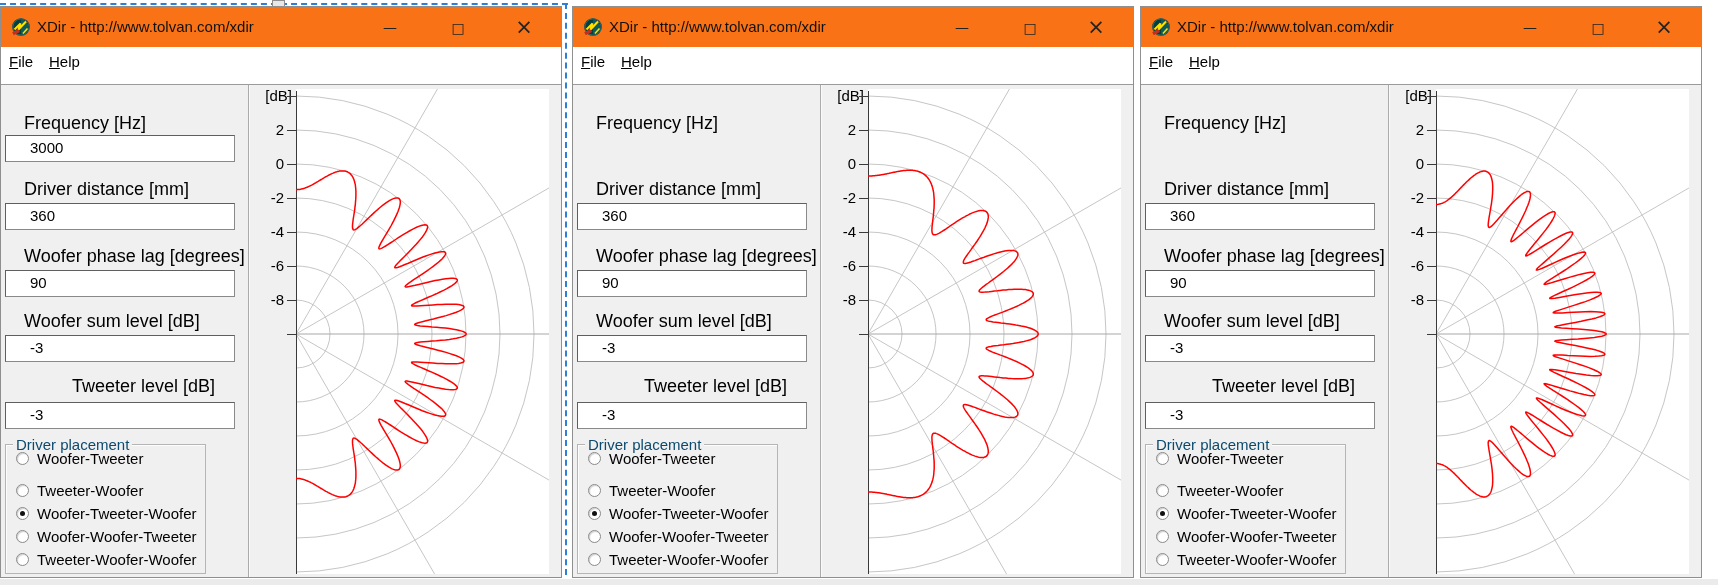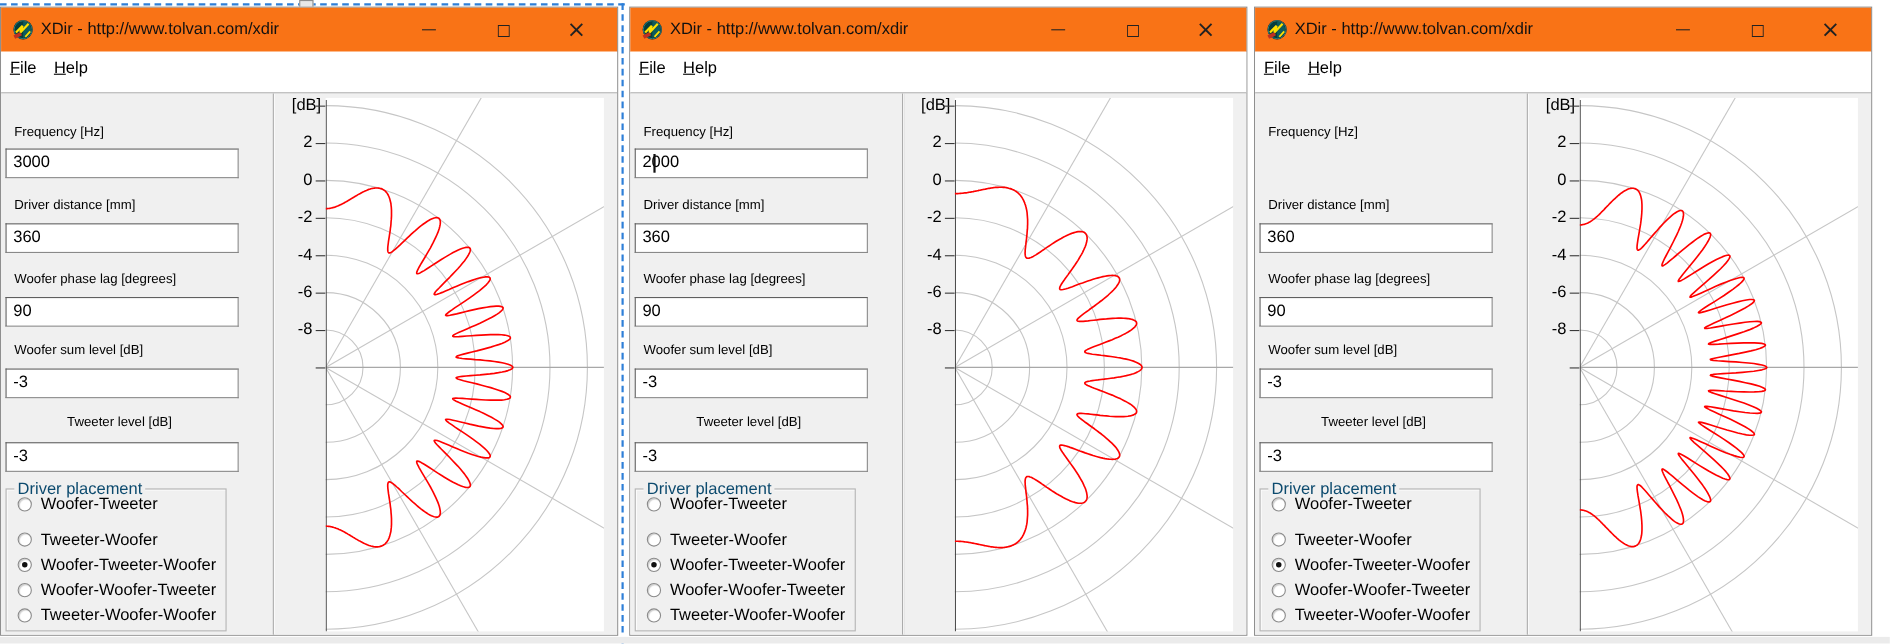--- a/index.html
+++ b/index.html
@@ -15,25 +15,25 @@
   .ctl.min{left:372px;} .ctl.min .glyph{font-size:14px;line-height:30px;}
   .ctl.max{left:440px;} .ctl.max .glyph{font-size:14px;line-height:32px;}
   .ctl.close{left:506px;} .ctl.close .glyph{font-size:21px;line-height:30px;}
   
   .menubar{position:absolute;left:0;top:40px;width:100%;height:38px;background:#ffffff;border-bottom:1px solid #9b9b9b;box-sizing:border-box;padding-left:28px;}
   .menu-item{position:absolute;top:6px;font-size:15px;color:#000;}
   .menu-item u{text-decoration:underline;}
   .mi-0{left:8px;} .mi-1{left:48px;}
   
   .client{position:absolute;left:0;top:78px;width:100%;bottom:0;background:#f0f0f0;}
-  .flabel{position:absolute;left:12px;font-size:12px;color:#000;white-space:nowrap;}
+  .flabel{position:absolute;left:23px;font-size:18px;color:#000;white-space:nowrap;}
   .lbl-0{top:28px;} .lbl-1{top:94px;} .lbl-2{top:161px;} .lbl-3{top:226px;} .lbl-4{top:291px;margin-left:48px;}
   .field{position:absolute;left:4px;width:204px;height:25px;background:#fff;
     border:1px solid #898989;border-top-color:#5f5f5f;border-left-color:#5f5f5f;
-    font-size:15px;line-height:24px;padding-left:6px;color:#000;}
+    font-size:15px;line-height:24px;padding-left:24px;color:#000;}
   .fld-0{top:50px;} .fld-1{top:118px;} .fld-2{top:185px;} .fld-3{top:250px;} .fld-4{top:317px;}
   .caret{display:none;position:absolute;left:16px;top:4px;width:2px;height:17px;background:#111;}
   
   .groupbox{position:absolute;left:4px;top:359px;width:201px;height:130px;
     border:1px solid #b5b5b5;box-shadow:1px 1px 0 #fdfdfd inset;box-sizing:border-box;}
   .gb-label{position:absolute;left:7px;top:-9px;background:#f0f0f0;padding:0 3px;font-size:15px;color:#0c4a6e;white-space:nowrap;}
   .radio-row{position:absolute;left:10px;width:185px;height:20px;}
   .rr-0{top:4px;} .rr-1{top:36px;} .rr-2{top:59px;} .rr-3{top:82px;} .rr-4{top:105px;}
   .rb{position:absolute;left:0;top:3px;width:13px;height:13px;border-radius:50%;background:#fff;
     border:1px solid #8a8a8a;box-shadow:inset 1px 1px 1px #cfcfcf;box-sizing:border-box;}
@@ -192,21 +192,20 @@
       <span class="ctl close">
         <span class="glyph">×</span>
       </span>
     </div>
     <div class="menubar">
       <span class="menu-item accel mi-0"><u>F</u>ile</span>
       <span class="menu-item accel mi-1"><u>H</u>elp</span>
     </div>
     <div class="client">
       <div class="flabel lbl-0">Frequency [Hz]</div>
-      <div class="field fld-0"><span>2000</span><span class="caret" style="display: block;"></span></div>
 
       <div class="flabel lbl-1">Driver distance [mm]</div>
       <div class="field fld-1"><span>360</span></div>
 
       <div class="flabel lbl-2">Woofer phase lag [degrees]</div>
       <div class="field fld-2"><span>90</span></div>
 
       <div class="flabel lbl-3">Woofer sum level [dB]</div>
       <div class="field fld-3"><span>-3</span></div>
 

